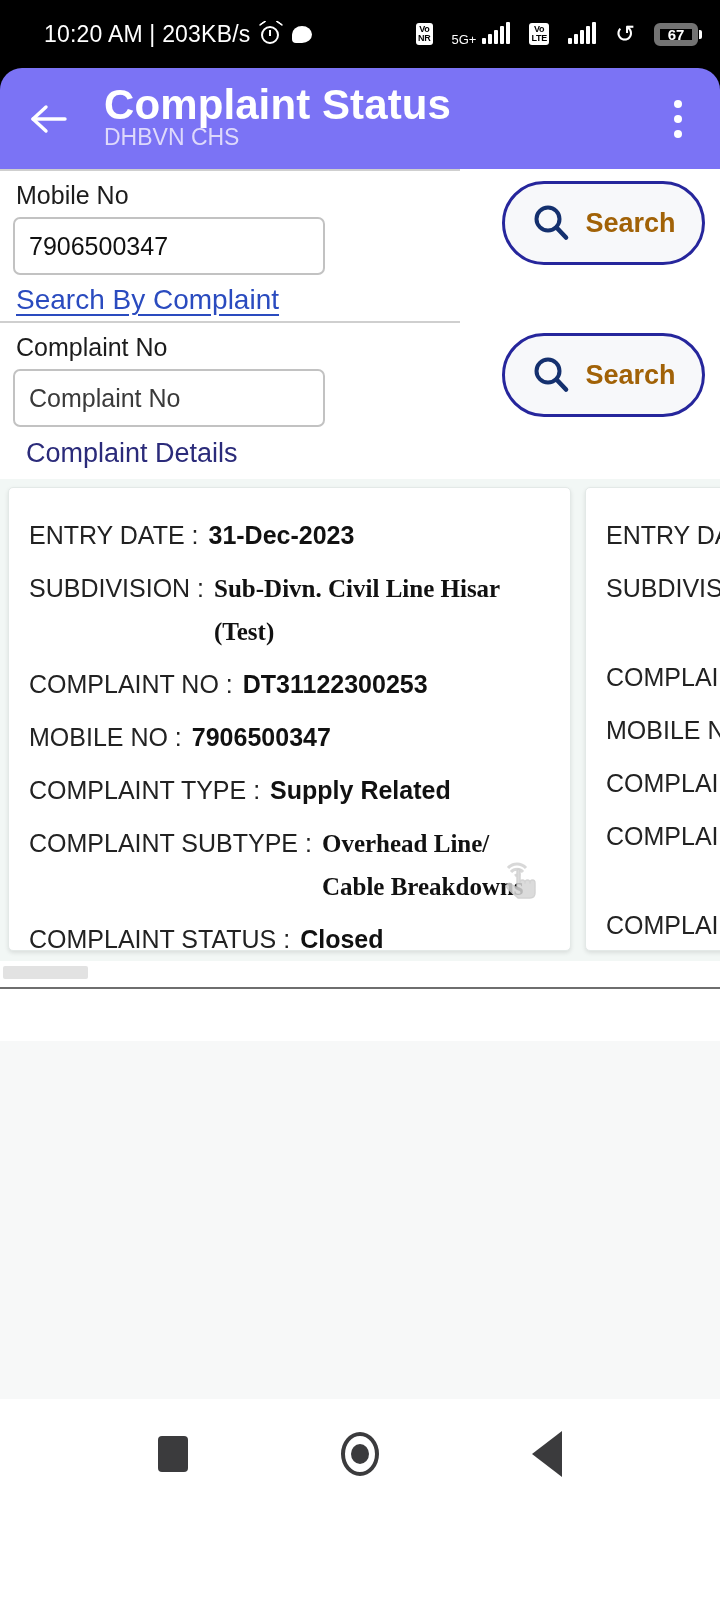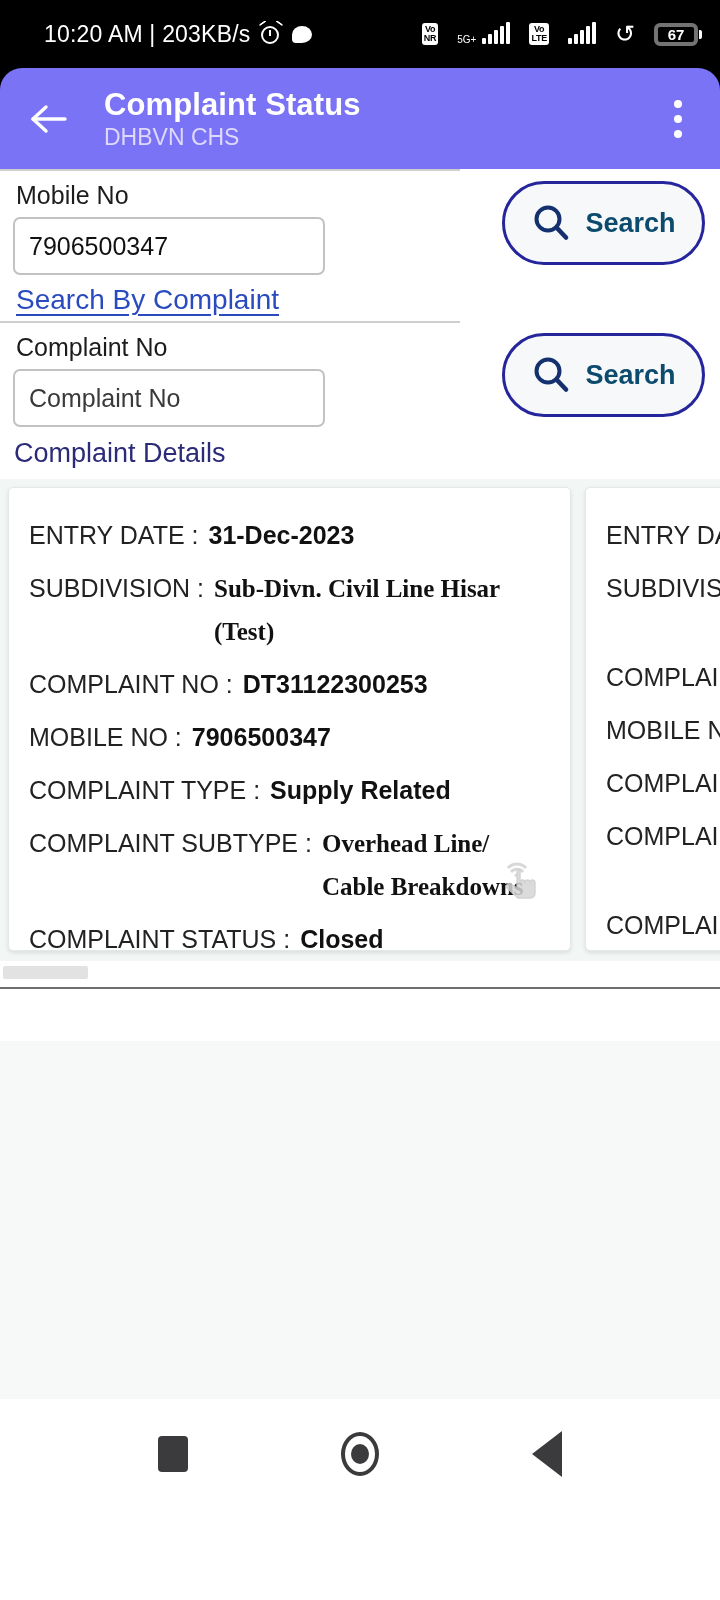--- a/index.html
+++ b/index.html
@@ -40,34 +40,34 @@
     width: 20px; height: 17px; background: #fff;
     border-radius: 50% 50% 50% 4px;
   }
   .sb-right { display: flex; align-items: center; gap: 19px; }
   .net-badge {
     background: #fff; color: #000; font-size: 9px; line-height: 9px;
     font-weight: 700; border-radius: 3px; padding: 2px 2px;
     text-align: center; letter-spacing: -.3px;
   }
   .sig-group { display: flex; align-items: flex-end; gap: 6px; }
-  .sig-5g { font-size: 10px; font-weight: 500; line-height: 11px; margin-bottom: -1px;}
+  .sig-5g { font-size: 13px; font-weight: 500; line-height: 11px; margin-bottom: -1px;}
   .bars { display: flex; align-items: flex-end; gap: 2px; height: 20px; }
   .bars i { width: 4px; background: #fff; border-radius: 1px; display: block; }
   .bars i:nth-child(1) { height: 6px; }
   .bars i:nth-child(2) { height: 10px; }
   .bars i:nth-child(3) { height: 14px; }
   .bars i:nth-child(4) { height: 18px; }
   .bars i:nth-child(5) { height: 22px; }
   .sb-sync { font-size: 24px; line-height: 24px; }
   .battery {
     display: flex; align-items: center;
   }
   .batt-body {
-    width: 44px; height: 23px; border: 4px solid #737373; border-radius: 6px;
+    width: 44px; height: 23px; border: 6px solid #737373; border-radius: 6px;
     display: flex; align-items: center; justify-content: center;
     font-size: 15px; font-weight: 700; color: #fff;
   }
   .batt-tip { width: 3px; height: 9px; background: #fff; border-radius: 0 2px 2px 0; margin-left: 1px; }
 
   
   .appbar-wrap { background: #000; }
   .appbar {
     background: #7b73f5;
     border-radius: 22px 22px 0 0;
@@ -76,21 +76,21 @@
     padding: 0 20px 0 26px;
     position: relative;
   }
   .back-arrow {
     width: 46px; height: 46px; flex: 0 0 46px;
     display: flex; align-items: center; justify-content: center;
     cursor: pointer;
   }
   .appbar-titles { margin-left: 32px; flex: 1; }
   .appbar-title {
-    color: #ffffff; font-size: 31px; font-weight: 700; line-height: 36px;
+    color: #ffffff; font-size: 42px; font-weight: 700; line-height: 36px;
     letter-spacing: .1px;
   }
   .appbar-sub {
     color: #ded9fb; font-size: 23px; font-weight: 400; line-height: 28px;
   }
   .kebab {
     width: 44px; height: 58px; display: flex; flex-direction: column;
     align-items: center; justify-content: center; gap: 7px; cursor: pointer;
   }
   .kebab span { width: 8px; height: 8px; border-radius: 50%; background: #fff; display: block; }
@@ -126,25 +126,26 @@
   .text-input.placeholder { color: #3a3a3a; }
 
   .btn-col { flex: 1; display: flex; justify-content: center; }
   .search-btn {
     width: 203px; height: 84px;
     border: 3px solid #26269c; border-radius: 42px;
     background: #f7f8fa;
     display: flex; align-items: center; justify-content: center;
     gap: 14px; cursor: pointer;
   }
-  .search-btn .lbl { font-size: 27px; font-weight: 700; color: #0c4a6e; }
+  .search-btn .lbl { font-size: 27px; font-weight: 700; color: #a16207; }
 
   .complaint-details-head {
     color: #2b2b7a; font-size: 27px; line-height: 32px;
     padding: 10px 0 10px 14px;
+    margin-left: 12px;
   }
 
   
   .cards-viewport {
     background: #f2f7f5;
     padding: 8px 0 10px 0;
     position: relative;
     overflow: hidden;
     height: 482px;
   }

